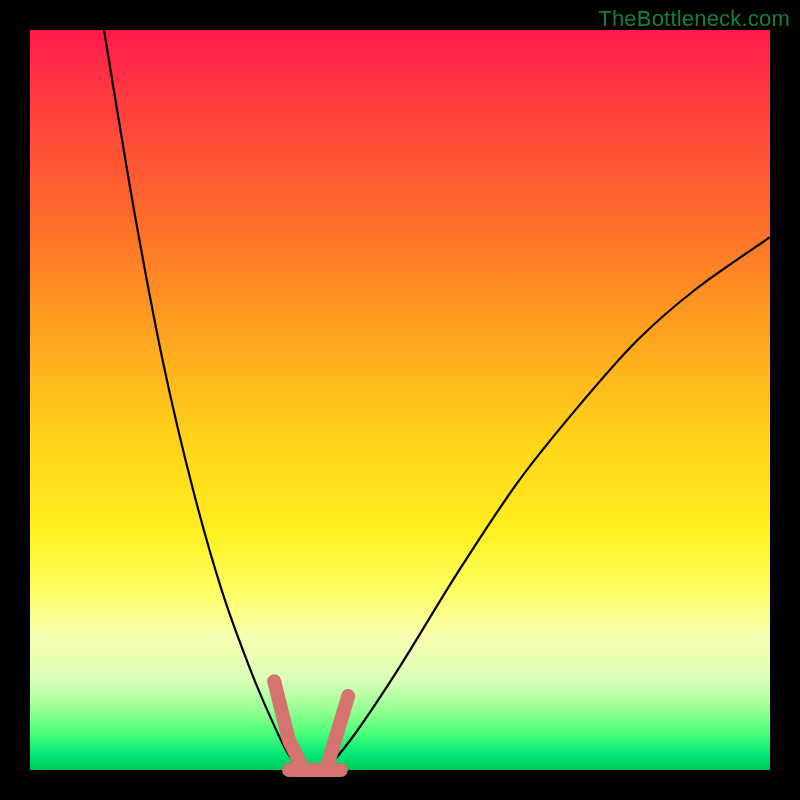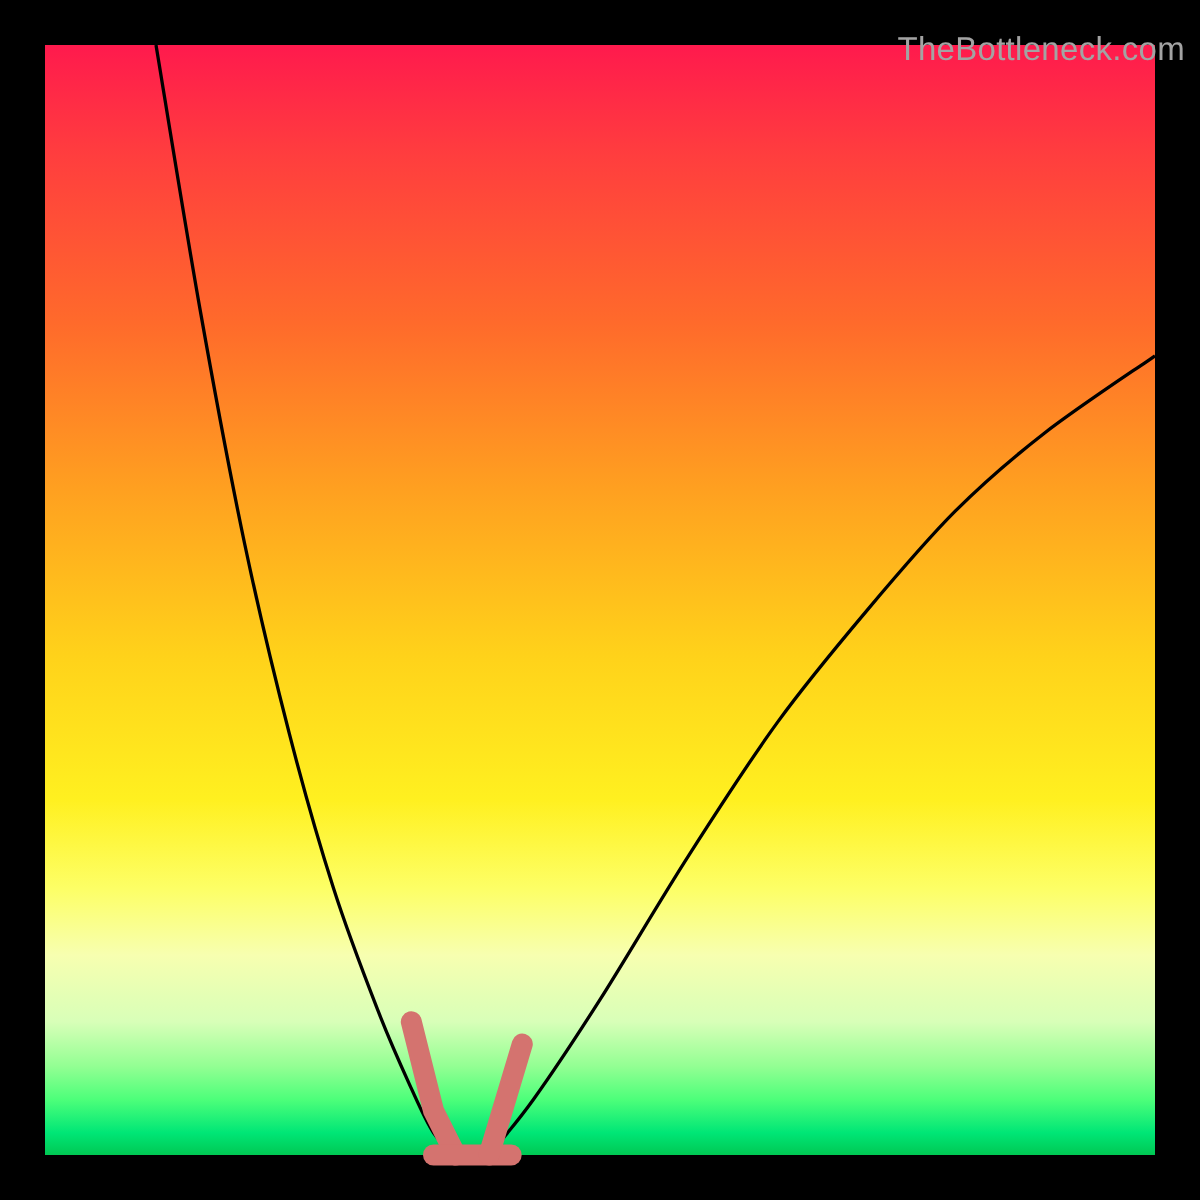--- a/index.html
+++ b/index.html
@@ -28,23 +28,23 @@
       #f7ffb0 82%,
       #d8ffb8 88%,
       #93ff93 92%,
       #4dff7a 95%,
       #00e676 98%,
       #00c853 100%
     );
   }
   .watermark {
     position: absolute;
-    top: 20px;
+    top: 6px;
     right: 10px;
-    color: #a3a3a3;
+    color: #15803d;
     font-size: 22px;
     font-weight: 500;
     letter-spacing: 0.2px;
     z-index: 10;
   }
   svg.curves {
     position: absolute;
     left: 0;
     top: 0;
     width: 740px;

